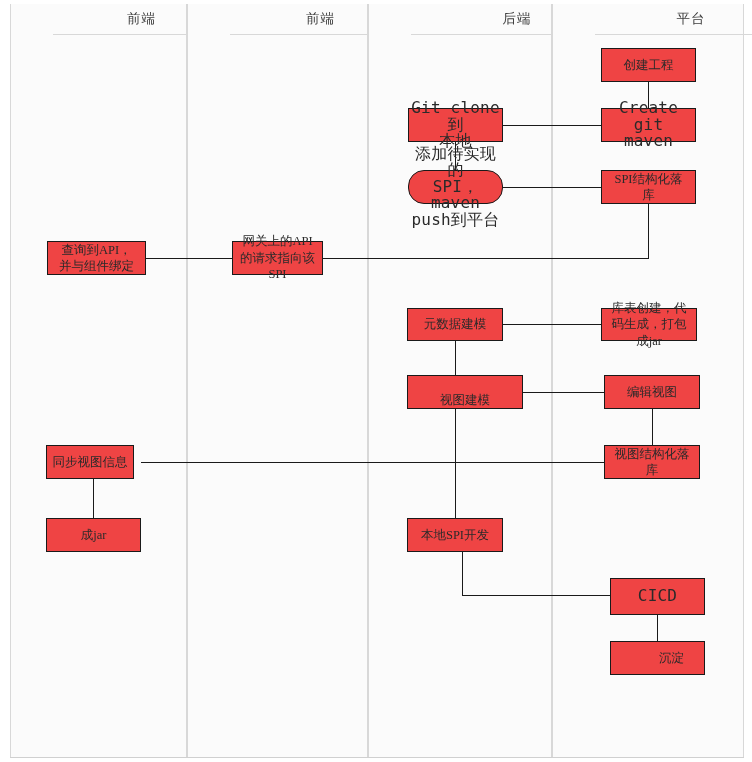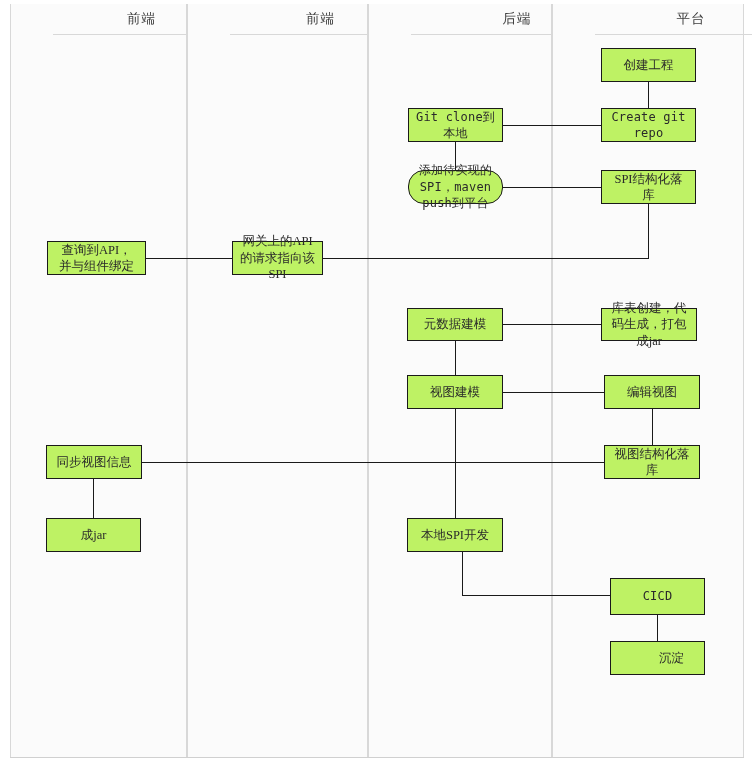--- a/index.html
+++ b/index.html
@@ -63,38 +63,38 @@
     top: 757px;
     width: 734px;
     height: 1px;
     background: #d0d0d0;
   }
   
   .node {
     position: absolute;
     box-sizing: border-box;
     border: 1px solid #1a1a1a;
-    background: #bef264;
+    background: #ef4444;
     display: flex;
     align-items: center;
     justify-content: center;
     text-align: center;
     font-size: 12.5px;
     line-height: 16.5px;
     color: #2a2a2a;
     z-index: 4;
   }
   .node .lbl {
     display: block;
     width: 104%;
     white-space: pre-line;
   }
   .node.mono {
     font-family: "DejaVu Sans Mono", "Liberation Mono", monospace;
-    font-size: 12px;
+    font-size: 16px;
     letter-spacing: 0.2px;
   }
   .node.overflow .lbl {
     width: 112%;
   }
   
   .conn {
     position: absolute;
     background: #1a1a1a;
     z-index: 2;
@@ -141,21 +141,21 @@
       <div class="conn h" style="left: 462px; top: 595px; width: 149px;"></div>
       <div class="conn v" style="left: 657px; top: 612px; height: 30px;"></div>
     </div>
 
   <div id="node-layer">
       <div class="node" style="left: 601px; top: 48px; width: 95px; height: 34px;">
         <span class="lbl">创建工程</span>
       </div>
       <div class="node mono" style="left: 601px; top: 108px; width: 95px; height: 34px;">
         <span class="lbl">Create git
-repo</span>
+maven</span>
       </div>
       <div class="node mono" style="left: 408px; top: 108px; width: 95px; height: 34px;">
         <span class="lbl">Git clone到
 本地</span>
       </div>
       <div class="node" style="left: 601px; top: 170px; width: 95px; height: 34px;">
         <span class="lbl">SPI结构化落
 库</span>
       </div>
       <div class="node mono overflow" style="left: 408px; top: 170px; width: 95px; height: 34px; border-radius: 16px;">
@@ -173,27 +173,27 @@
 SPI</span>
       </div>
       <div class="node" style="left: 407px; top: 308px; width: 96px; height: 33px;">
         <span class="lbl">元数据建模</span>
       </div>
       <div class="node overflow" style="left: 601px; top: 308px; width: 96px; height: 33px;">
         <span class="lbl">库表创建，代
 码生成，打包
 成jar</span>
       </div>
-      <div class="node" style="left: 407px; top: 375px; width: 96px; height: 34px;">
+      <div class="node" style="left: 407px; top: 375px; width: 116px; height: 34px; align-items: flex-end;">
         <span class="lbl">视图建模</span>
       </div>
       <div class="node" style="left: 604px; top: 375px; width: 96px; height: 34px;">
         <span class="lbl">编辑视图</span>
       </div>
-      <div class="node" style="left: 46px; top: 445px; width: 96px; height: 34px;">
+      <div class="node" style="left: 46px; top: 445px; width: 88px; height: 34px;">
         <span class="lbl">同步视图信息</span>
       </div>
       <div class="node" style="left: 604px; top: 445px; width: 96px; height: 34px;">
         <span class="lbl">视图结构化落
 库</span>
       </div>
       <div class="node" style="left: 46px; top: 518px; width: 95px; height: 34px;">
         <span class="lbl">成jar</span>
       </div>
       <div class="node" style="left: 407px; top: 518px; width: 96px; height: 34px;">

